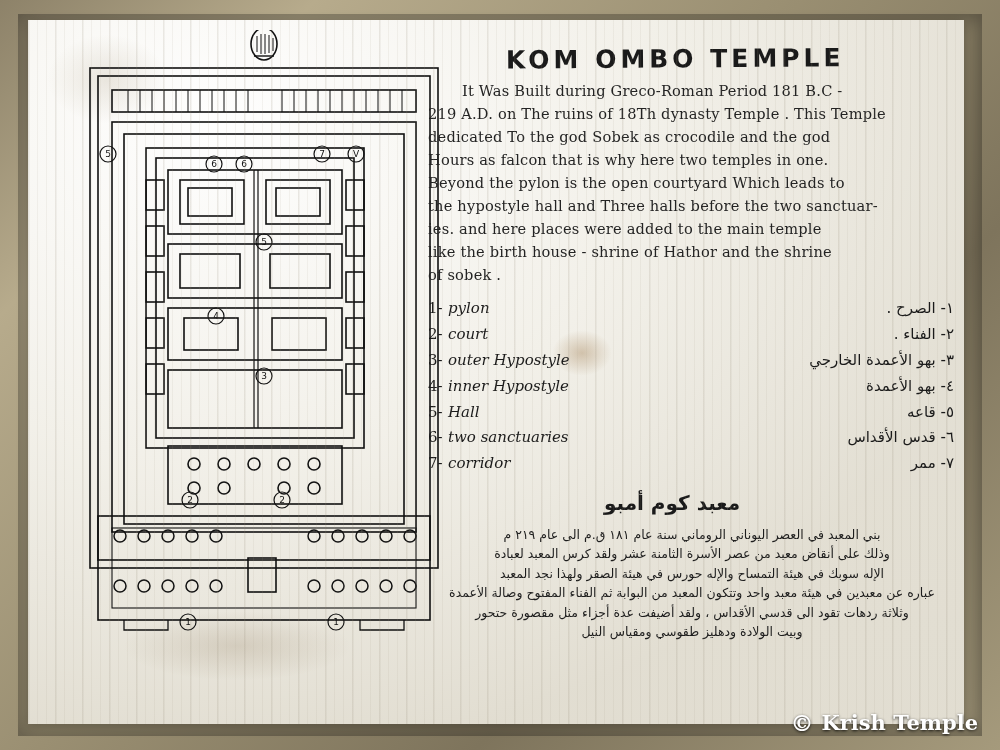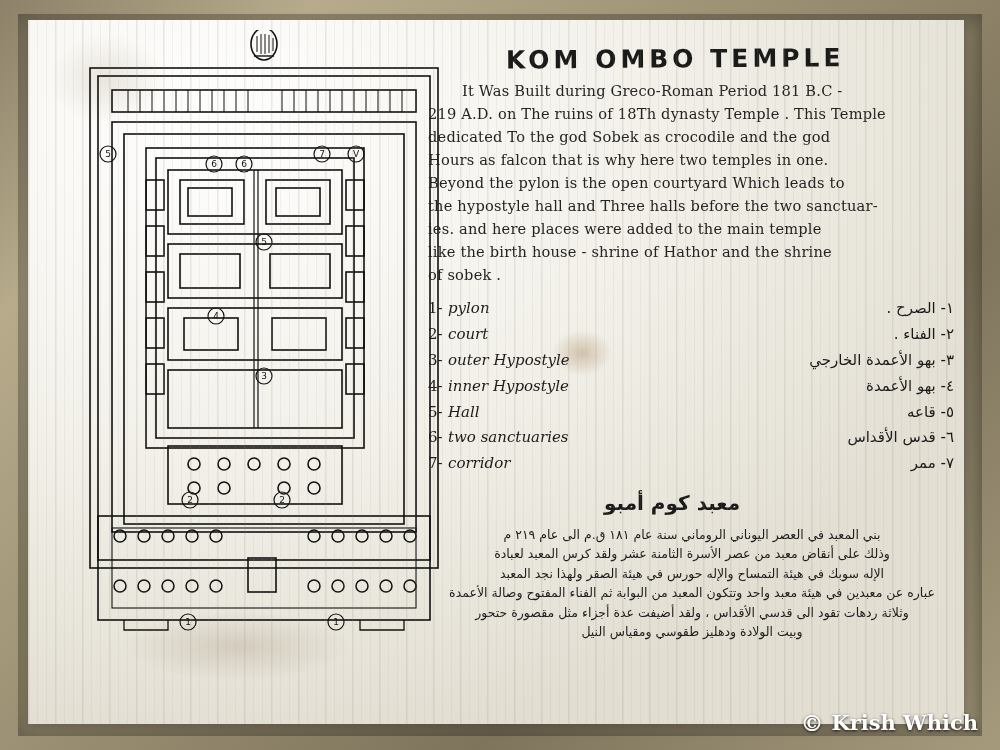--- a/index.html
+++ b/index.html
@@ -305,15 +305,15 @@
         <div>وبيت الولادة ودهليز طقوسي ومقياس النيل</div>
       </div>
     </div>
 
     <div class="grain"></div>
     <div class="grain2"></div>
   </div>
 
   <div class="wm">
     <span class="c">©</span>
-    <span>Krish Which</span>
+    <span>Krish Temple</span>
   </div>
 </div>
 
 </body></html>

